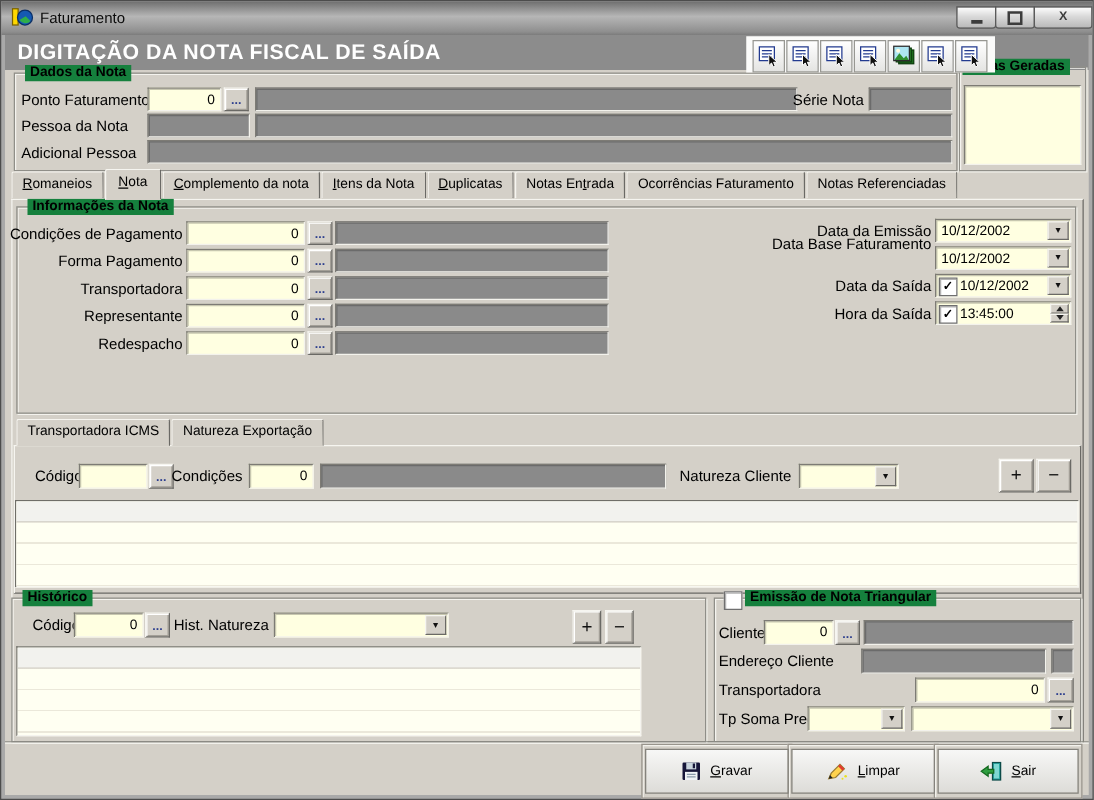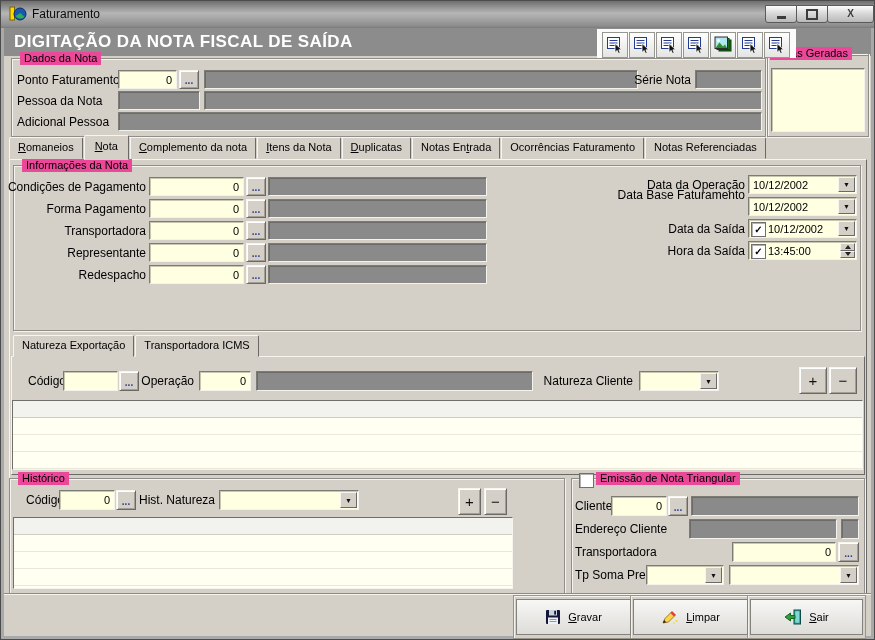--- a/index.html
+++ b/index.html
@@ -15,21 +15,21 @@
   .glyph-close{font-size:10px;font-weight:bold;color:#3c3c3c;line-height:14px;}
   
   .header-band{position:absolute;left:3px;top:27px;width:867px;height:28px;background:#8c8c8c;}
   .header-title{position:absolute;left:10px;top:0;line-height:28px;font-size:17px;font-weight:bold;color:#ffffff;letter-spacing:.4px;white-space:nowrap;}
   .client-bg{position:absolute;left:3px;top:27px;width:867px;height:608px;background:#d4d0c8;}
   
   .toolbar{position:absolute;left:596px;top:28px;width:199px;height:29px;background:#fbfbfa;z-index:6;}
   .tb-btn{position:absolute;top:3px;width:24px;height:24px;background:linear-gradient(#ffffff,#e4e4e2);border:1px solid #979792;display:flex;align-items:center;justify-content:center;}
   
   .groupbox{position:absolute;border:1px solid #8f8e88;box-shadow:inset 1px 1px 0 #f4f3ee,1px 1px 0 #f4f3ee;}
-  .gb-title{position:absolute;top:-7px;background:#ec4899;padding:0 4px;font-size:11px;font-weight:normal;line-height:13px;color:#000;white-space:nowrap;}
+  .gb-title{position:absolute;top:-7px;background:#15803d;padding:0 4px;font-size:11px;font-weight:bold;line-height:13px;color:#000;white-space:nowrap;}
   
   .lbl{position:absolute;font-size:12px;color:#000;white-space:nowrap;display:flex;align-items:center;}
   .lbl.r{justify-content:flex-end;}
   .fld{position:absolute;box-sizing:border-box;font-size:11px;color:#000;border:1px solid;border-color:#7d7b75 #f3f2ec #f3f2ec #7d7b75;box-shadow:inset 1px 1px 0 rgba(0,0,0,.22);display:flex;align-items:center;padding-left:4px;}
   .fld.yellow{background:#ffffe1;}
   .fld.gray{background:#8a8a8a;}
   .fld.num{justify-content:flex-end;padding-right:4px;padding-left:0;}
   .mini-btn{position:absolute;box-sizing:border-box;background:#d4d0c8;border:1px solid;border-color:#f6f5f0 #6a6965 #6a6965 #f6f5f0;box-shadow:inset 1px 1px 0 #fff,inset -1px -1px 0 #a39f97;color:#2e3f8f;font-weight:bold;font-size:10px;display:flex;align-items:flex-end;justify-content:center;padding-bottom:2px;cursor:default;}
   .combo{position:absolute;box-sizing:border-box;background:#ffffe1;border:1px solid;border-color:#7d7b75 #f3f2ec #f3f2ec #7d7b75;box-shadow:inset 1px 1px 0 rgba(0,0,0,.22);}
   .cval{position:absolute;left:4px;top:0;bottom:0;display:flex;align-items:center;font-size:11px;}
@@ -210,21 +210,21 @@
   <div class="lbl r" style="left:12px;top:242px;width:133px;height:19px">Representante</div>
   <div class="fld yellow num" style="left:148px;top:242px;width:95px;height:19px">0</div>
   <div class="mini-btn" style="left:245px;top:242px;width:20px;height:19px">...</div>
   <div class="fld gray" style="left:267px;top:242px;width:219px;height:19px"></div>
 
   <div class="lbl r" style="left:12px;top:264px;width:133px;height:19px">Redespacho</div>
   <div class="fld yellow num" style="left:148px;top:264px;width:95px;height:19px">0</div>
   <div class="mini-btn" style="left:245px;top:264px;width:20px;height:19px">...</div>
   <div class="fld gray" style="left:267px;top:264px;width:219px;height:19px"></div>
 
-  <div class="lbl r" style="left:560px;top:174px;width:184px;height:19px">Data da Operação</div>
+  <div class="lbl r" style="left:560px;top:174px;width:184px;height:19px">Data da Emissão</div>
   <div class="combo" style="left:747px;top:174px;width:109px;height:19px">
     <span class="cval">10/12/2002</span>
     <div class="arrow">
         <span>▼</span>
       </div>
   </div>
   <div class="lbl r" style="left:560px;top:184px;width:184px;height:19px">Data Base Faturamento</div>
   <div class="combo" style="left:747px;top:196px;width:109px;height:19px">
     <span class="cval">10/12/2002</span>
     <div class="arrow">
@@ -252,28 +252,28 @@
           <i class="tri-up"></i>
         </div>
       <div class="spin-d">
           <i class="tri-down"></i>
         </div>
     </div>
   </div>
 
   <div class="tabpage" style="left:10px;top:355px;width:852px;height:117px"></div>
   <div class="tabstrip" style="left:12px;top:333px;height:23px">
+    <div class="tab">Transportadora ICMS</div>
     <div class="tab">Natureza Exportação</div>
-    <div class="tab">Transportadora ICMS</div>
   </div>
 
   <div class="lbl" style="left:27px;top:370px;height:20px">Código</div>
   <div class="fld yellow" style="left:62px;top:370px;width:55px;height:20px"></div>
   <div class="mini-btn" style="left:118px;top:370px;width:20px;height:20px">...</div>
-  <div class="lbl r" style="left:136px;top:370px;width:57px;height:20px">Operação</div>
+  <div class="lbl r" style="left:136px;top:370px;width:57px;height:20px">Condições</div>
   <div class="fld yellow num" style="left:198px;top:370px;width:52px;height:20px">0</div>
   <div class="fld gray" style="left:255px;top:370px;width:277px;height:20px"></div>
   <div class="lbl r" style="left:540px;top:370px;width:92px;height:20px">Natureza Cliente</div>
   <div class="combo" style="left:638px;top:370px;width:80px;height:20px">
     <span class="cval"></span>
     <div class="arrow">
         <span>▼</span>
       </div>
   </div>
   <div class="sq-btn" style="left:798px;top:366px;width:28px;height:27px">

